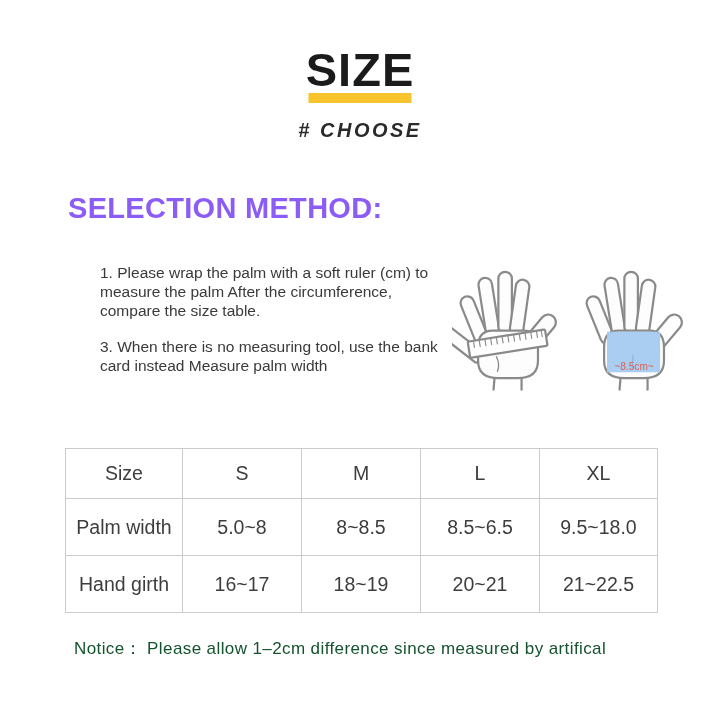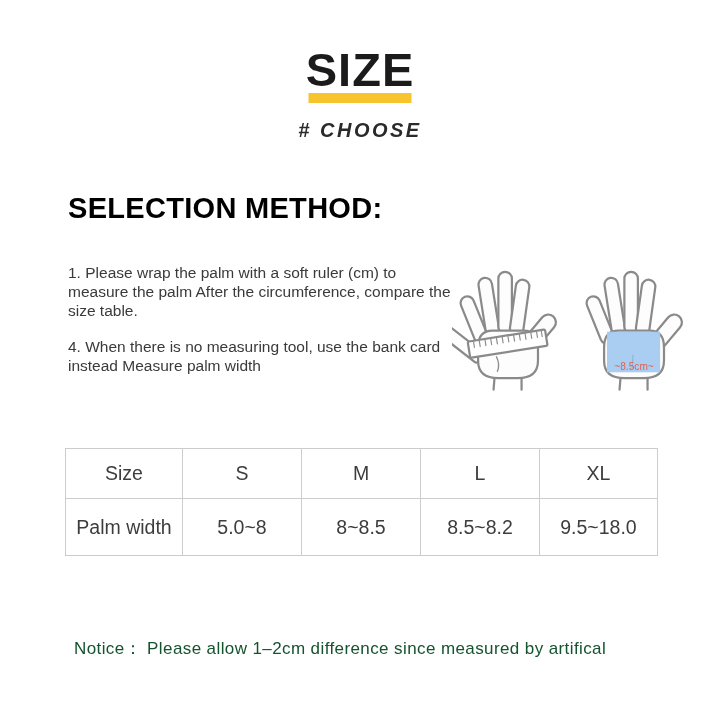--- a/index.html
+++ b/index.html
@@ -25,28 +25,28 @@
     width: 103px; height: 10px; z-index: 1;
   }
   .page-subtitle {
     position: absolute; top: 119px; left: 0; width: 720px;
     font-size: 20px; font-style: italic; font-weight: 600;
     letter-spacing: 2.5px; color: #2a2a2a;
   }
   
   .section-heading {
     position: absolute; top: 192px; left: 68px;
-    font-size: 29px; font-weight: 700; color: #000000; letter-spacing: 0.3px;
+    font-size: 29px; font-weight: 700; color: #8b5cf6; letter-spacing: 0.3px;
   }
   
   .instructions {
     position: absolute; top: 263px; left: 68px; width: 385px;
     font-size: 15.5px; line-height: 1.23; color: #3a3a3a;
   }
-  .instructions p { margin-bottom: 17px; }
+  .instructions p { margin-bottom: 17px; margin-left: 32px; }
   
   .illustrations {
     position: absolute; top: 252px; left: 452px; width: 240px; height: 142px;
     display: flex; gap: 12px;
   }
   .illustrations svg { display: block; }
   
   .size-table {
     position: absolute; top: 448px; left: 65px; width: 592px;
     border-collapse: collapse; table-layout: fixed;
@@ -71,21 +71,21 @@
   <div class="title-block">
     <div class="page-title">SIZE</div>
     <div class="title-underline" style="background:#F8C42E;"></div>
     <div class="page-subtitle">#  CHOOSE</div>
   </div>
 
   <div class="section-heading">SELECTION METHOD:</div>
 
   <div class="instructions">
     <p>1. Please wrap the palm with a soft ruler (cm) to measure the palm After the circumference, compare the size table.</p>
-    <p>4. When there is no measuring tool, use the bank card instead Measure palm width</p>
+    <p>3. When there is no measuring tool, use the bank card instead Measure palm width</p>
   </div>
 
   <div class="illustrations">
 
     <svg width="118" height="142" viewBox="0 0 118 142">
       <g stroke="#8a8a8a" stroke-width="2.3" fill="#fdfdfd" stroke-linecap="round" stroke-linejoin="round">
         <rect x="16" y="42" width="14" height="52" rx="7" transform="rotate(-22 23 68)"></rect>
         <rect x="31" y="24" width="14" height="60" rx="7" transform="rotate(-9 38 54)"></rect>
         <rect x="48" y="18" width="14" height="64" rx="7"></rect>
         <rect x="63" y="26" width="14" height="58" rx="7" transform="rotate(8 70 55)"></rect>
@@ -134,21 +134,28 @@
       <td>Size</td>
       <td>S</td>
       <td>M</td>
       <td>L</td>
       <td>XL</td>
     </tr>
     <tr class="data">
       <td>Palm width</td>
       <td>5.0~8</td>
       <td>8~8.5</td>
-      <td>8.5~8.2</td>
+      <td>8.5~6.5</td>
       <td>9.5~18.0</td>
+    </tr>
+    <tr class="data">
+      <td>Hand girth</td>
+      <td>16~17</td>
+      <td>18~19</td>
+      <td>20~21</td>
+      <td>21~22.5</td>
     </tr>
   </tbody>
     </table>
 
   <div class="notice">Notice：  Please allow 1–2cm difference since measured by artifical</div>
 
 </div>
 
 </body></html>

